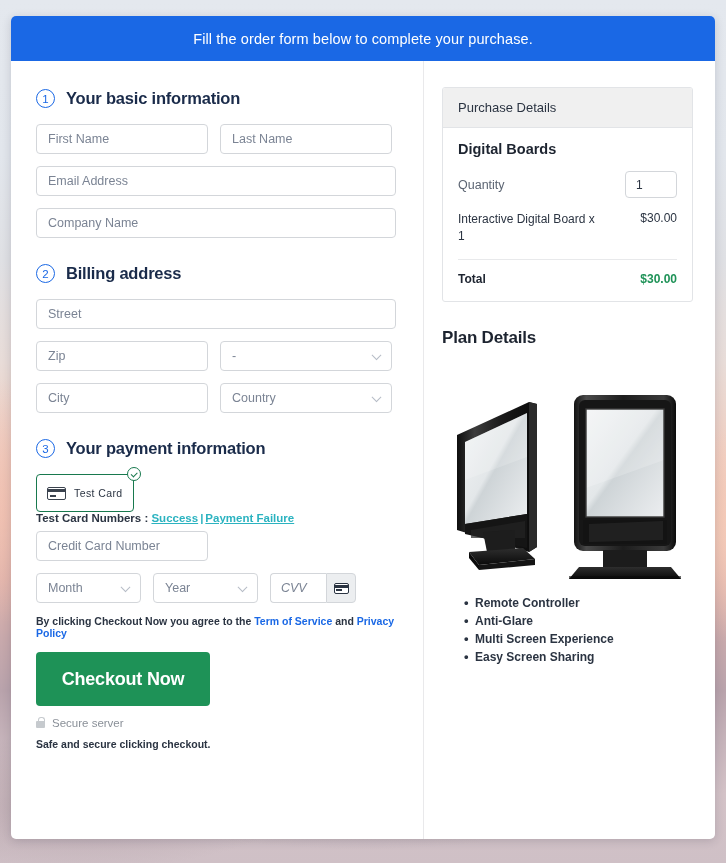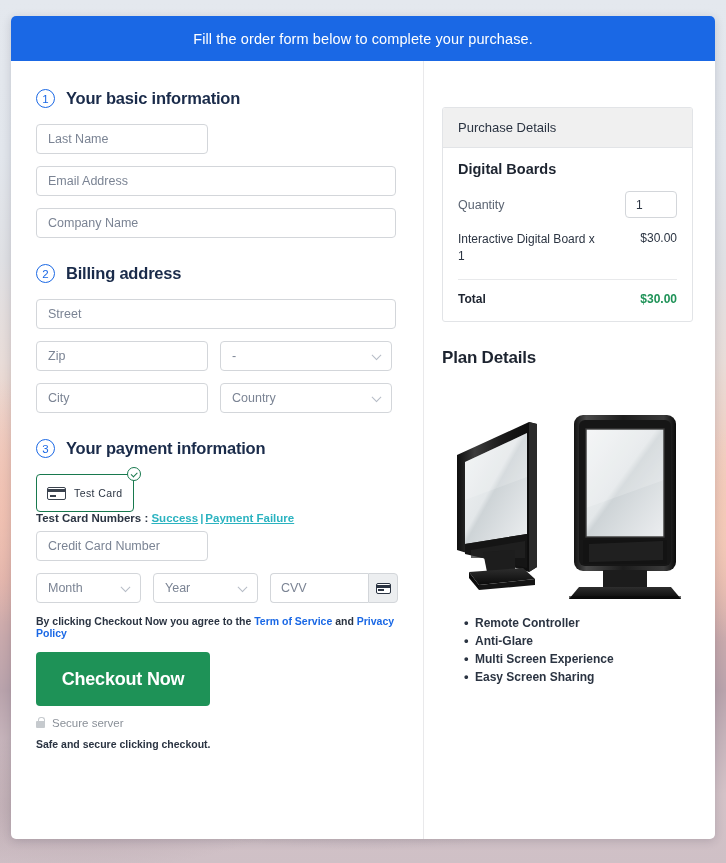--- a/index.html
+++ b/index.html
@@ -171,21 +171,21 @@
 
   .testcards {
     font-size: 11.5px;
     font-weight: bold;
     color: #2b3442;
     margin-bottom: 7px;
   }
   .tc-link { color: #2bb3c0; font-weight: bold; }
   .tc-sep { color: #2bb3c0; margin: 0 2px; }
 
-  .cvv-group { display: flex; width: 128px; }
+  .cvv-group { display: flex; width: 86px; font-style: italic; }
   .cvv-input {
     flex: 1;
     height: 30px;
     border: 1px solid #d3d6da;
     border-right: none;
     border-radius: 4px 0 0 4px;
     display: flex; align-items: center;
     padding: 0 10px;
     font-size: 12.5px;
     color: #7b8494;
@@ -243,21 +243,20 @@
     border-radius: 3px 3px 0 0;
   }
   .safe-note { font-size: 10.5px; font-weight: bold; color: #2b3442; }
 
   
   .pd-card {
     border: 1px solid #e2e4e7;
     border-radius: 3px;
     overflow: hidden;
     margin-bottom: 26px;
-    margin-top: 20px;
   }
   .pd-head {
     background: #f0f0f0;
     padding: 12px 15px;
     font-size: 13px;
     color: #2b3442;
     border-bottom: 1px solid #e2e4e7;
   }
   .pd-body { padding: 13px 15px 15px; }
   .pd-product {
@@ -336,20 +335,21 @@
 
     <div class="col-left">
 
       
       <div class="sec-head">
         <span class="sec-num">1</span>
         <span class="sec-title">Your basic information</span>
       </div>
 
       <div class="row">
+        <div class="fld half">First Name</div>
         <div class="fld half">Last Name</div>
       </div>
       <div class="row">
         <div class="fld full">Email Address</div>
       </div>
       <div class="row">
         <div class="fld full">Company Name</div>
       </div>
 
       <div class="sec-gap"></div>

